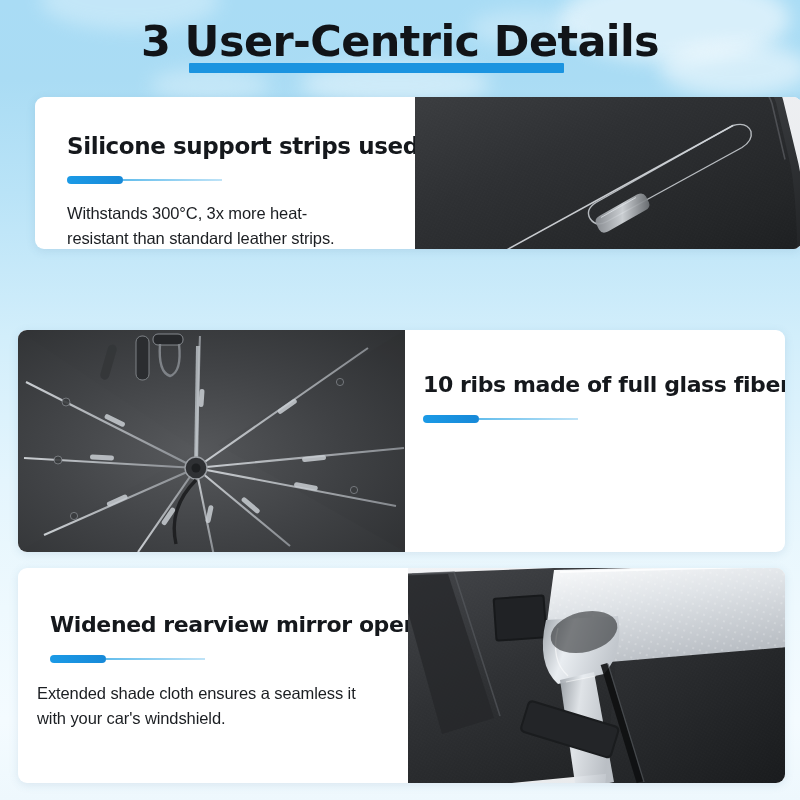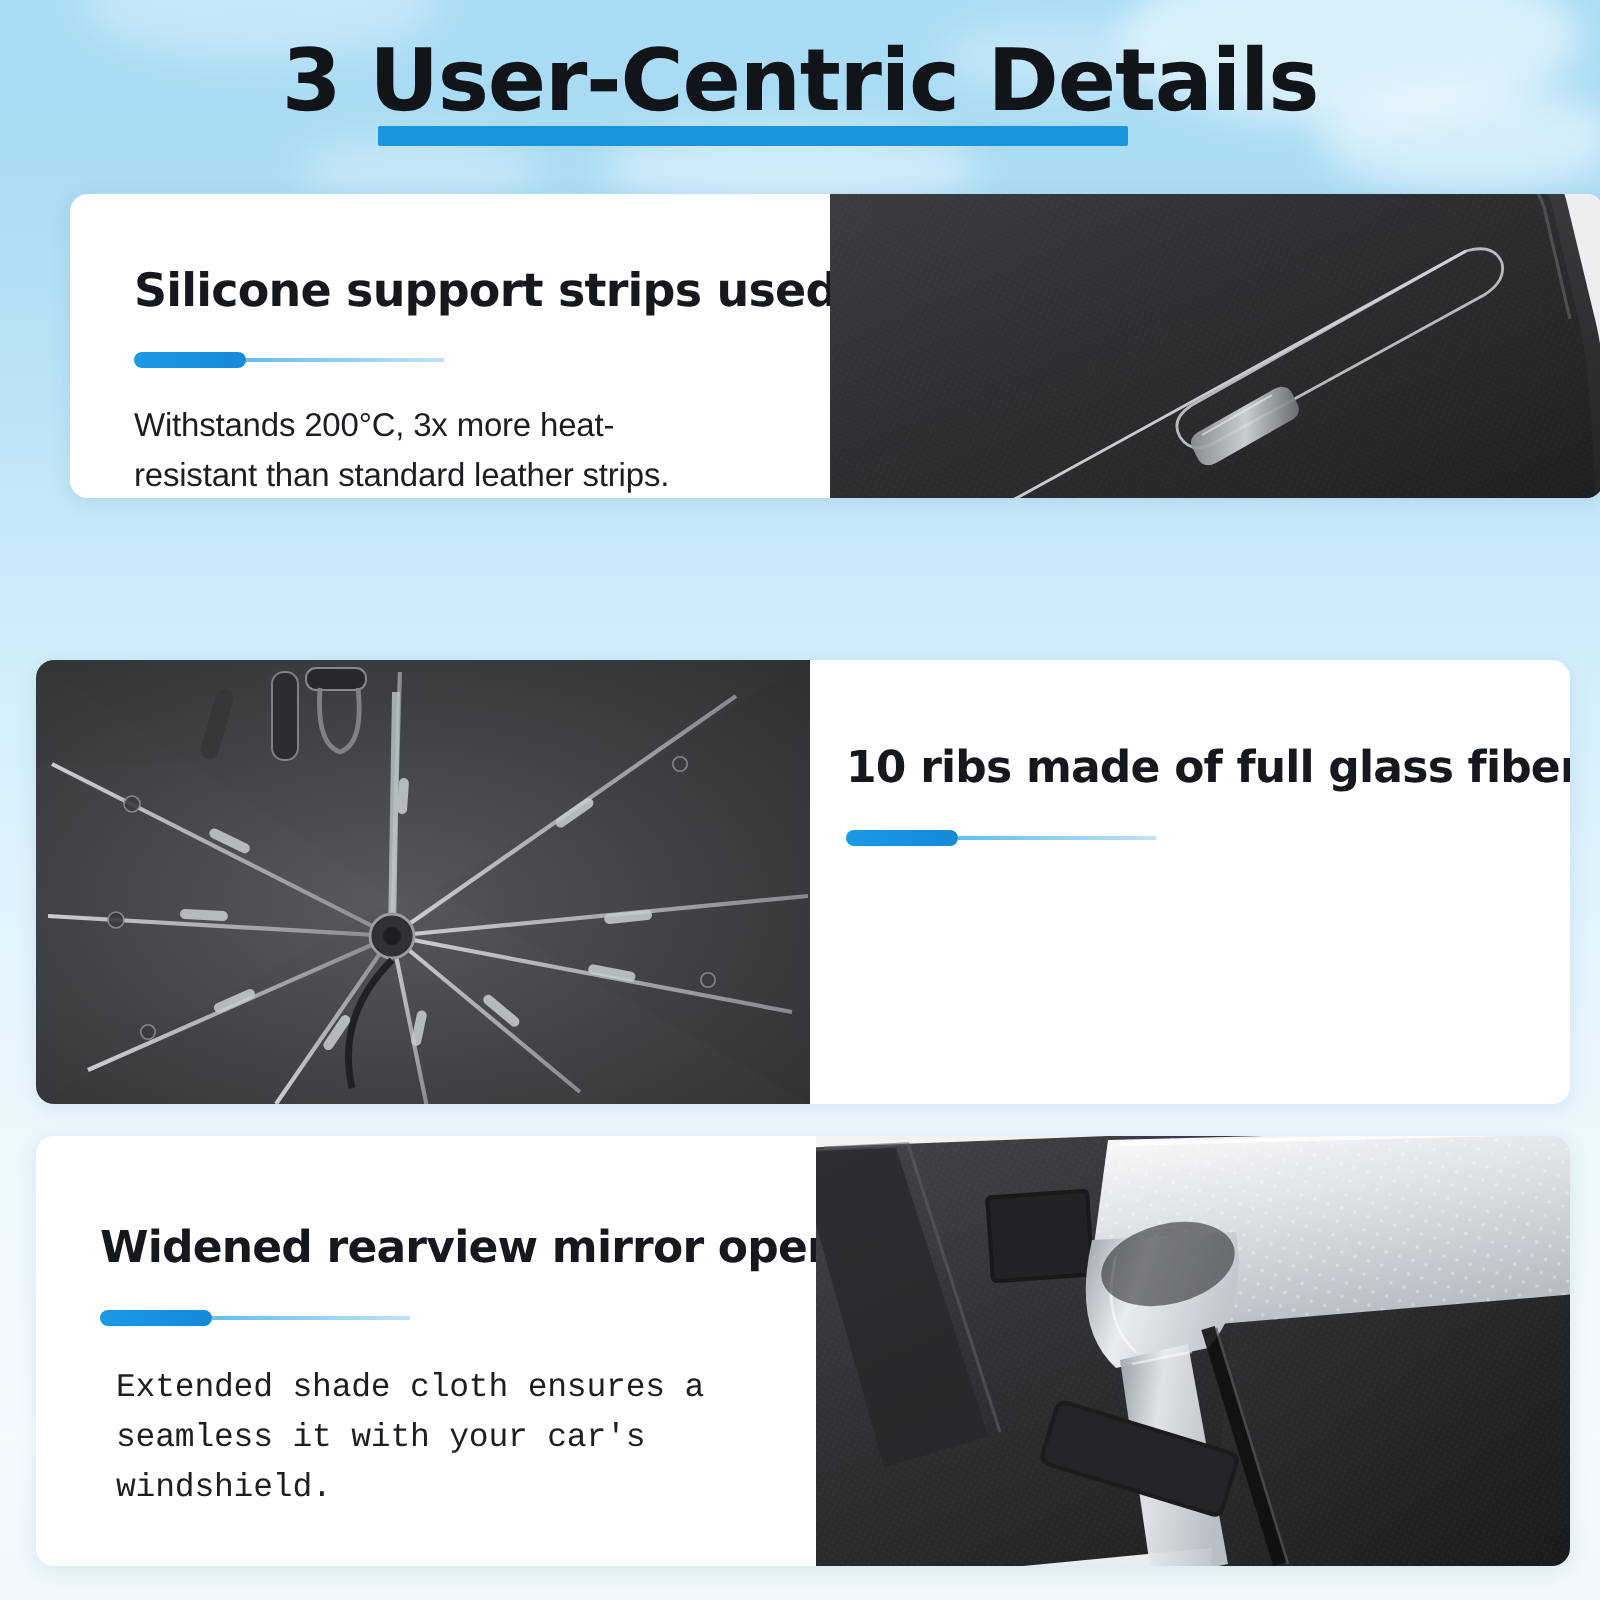--- a/index.html
+++ b/index.html
@@ -114,21 +114,21 @@
   #card-1 .body-text{ left:32px; top:104px; width:300px; }
 
   
   #card-2 .heading  { left:18px; top:42px;  font-size:22px; }
   #card-2 .accent   { left:18px; top:85px;  }
   #card-2 .body-text{ left:18px; top:112px; width:340px; }
 
   
   #card-3 .heading  { left:32px; top:44px;  font-size:22px; }
   #card-3 .accent   { left:32px; top:87px;  }
-  #card-3 .body-text{ left:40px; top:113px; width:330px;font-family:Liberation Mono, monospace; }
+  #card-3 .body-text{ left:19px; top:113px; width:330px; }
 
   .photo { position:absolute; inset:0; }
   svg.photo { display:block; width:100%; height:100%; }
 </style>
 </head>
 <body>
 
 <div class="page">
 
   <div class="cloud c1"></div>
@@ -142,21 +142,21 @@
     <div class="title">
       <span>3 User-Centric Details</span>
       <span class="title-underline"></span>
     </div>
   </div>
 
   <div class="card" id="card-1">
     <div class="txt-pane">
       <div class="heading">Silicone support strips used</div>
       <div class="accent"></div>
-      <div class="body-text">Withstands 200°C, 3x more heat-resistant than standard leather strips.</div>
+      <div class="body-text">Withstands 300°C, 3x more heat-resistant than standard leather strips.</div>
     </div>
     <div class="img-pane">
       <svg class="photo" viewBox="0 0 387 215" preserveAspectRatio="xMidYMid slice">
         <defs>
           <linearGradient id="p1bg" x1="0" y1="0" x2="1" y2="1">
             <stop offset="0" stop-color="#f4f5f7"></stop>
               <stop offset="1" stop-color="#e8eaed"></stop>
           </linearGradient>
           <linearGradient id="p1panel" x1="0.1" y1="0" x2="0.9" y2="1">
             <stop offset="0" stop-color="#3c3e41"></stop>

